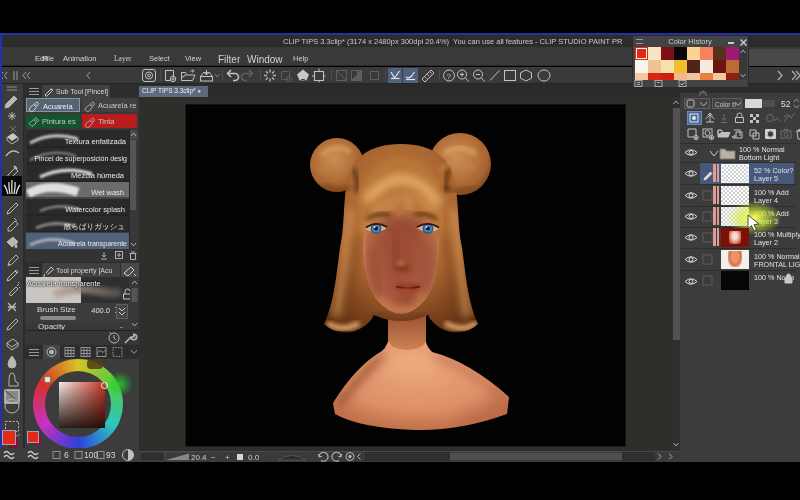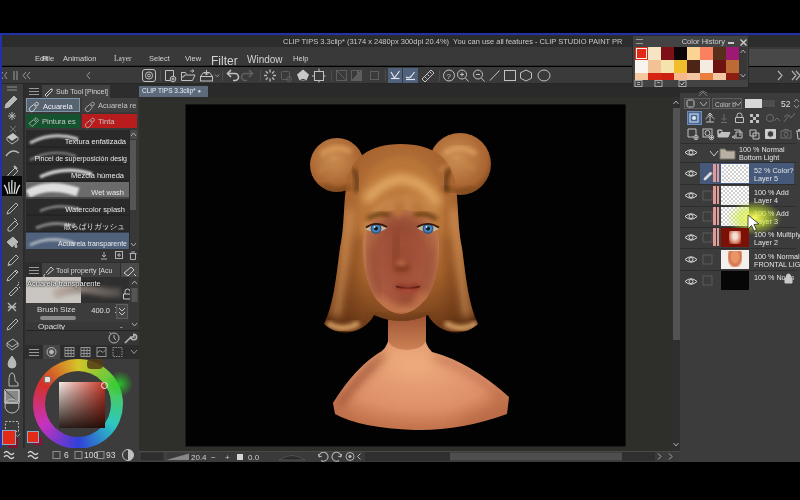--- a/index.html
+++ b/index.html
@@ -16,21 +16,21 @@
   <div class="abs" style="left:0;top:35px;width:800px;height:12px;background:#2c2c2c;"></div>
   <div class="abs" style="left:283px;top:37px;width:520px;height:11px;font-size:7.5px;color:#c9c9c9;white-space:nowrap;">CLIP TIPS 3.3clip* (3174 x 2480px 300dpi 20.4%)&nbsp; You can use all features - CLIP STUDIO PAINT PR</div>
 
   <div class="abs" style="left:0;top:47px;width:800px;height:19px;background:#393939;border-bottom:1px solid #2a2a2a;"></div>
   <div class="abs" style="left:9px;top:54px;font-size:7.5px;color:#d2d2d2;padding-left:33px;">File</div>
   <div class="abs" style="left:35px;top:54px;font-size:7.5px;color:#d2d2d2;">Edit</div>
   <div class="abs" style="left:63px;top:54px;font-size:7.5px;color:#d2d2d2;">Animation</div>
   <div class="abs" style="left:114px;top:54px;font-size:7.5px;color:#d2d2d2;font-family:Liberation Serif, serif;">Layer</div>
   <div class="abs" style="left:149px;top:54px;font-size:7.5px;color:#d2d2d2;">Select</div>
   <div class="abs" style="left:185px;top:54px;font-size:7.5px;color:#d2d2d2;">View</div>
-  <div class="abs" style="left:211px;top:54px;font-size:12px;color:#d2d2d2;">Filter</div>
+  <div class="abs" style="left:218px;top:54px;font-size:10px;color:#d2d2d2;">Filter</div>
   <div class="abs" style="left:247px;top:54px;font-size:10px;color:#d2d2d2;">Window</div>
   <div class="abs" style="left:293px;top:54px;font-size:7.5px;color:#d2d2d2;">Help</div>
 
   <div class="abs" style="left:0;top:67px;width:800px;height:17px;background:#3a3a3a;border-bottom:1px solid #262626;"></div>
   <div id="toolbar" class="abs" style="left:0;top:67px;width:800px;height:17px;">
     <svg width="800" height="17" style="position:absolute;left:0;top:0;">
       <g stroke="#c2c2c2" fill="none" stroke-width="1">
 
         <g stroke="#9a9a9a">
           <path d="M3 5 L0.5 8.5 L3 12 M7 5 L4.5 8.5 L7 12"></path>
@@ -742,21 +742,21 @@
         </svg>
 
       <svg class="abs" width="16" height="20" style="left:66px;top:71px;">
           <path d="M2 1 L2 15 L5.5 11.5 L8 17 L10.5 15.8 L8 10.5 L13 10 Z" fill="#fff" stroke="#222" stroke-width="0.8"></path>
         </svg>
     </div>
   </div>
 
   <div id="colorhistory">
     <div class="abs" style="left:632px;top:35px;width:117px;height:53px;background:#434343;border:1px solid #2a2a2a;"></div>
-    <div class="abs" style="left:655px;top:37px;width:70px;font-size:7.5px;color:#cfcfcf;text-align:right;white-space:nowrap;">Color History</div>
+    <div class="abs" style="left:655px;top:37px;width:70px;font-size:7.5px;color:#cfcfcf;text-align:center;white-space:nowrap;">Color History</div>
     <div class="abs" style="left:636px;top:39px;width:7px;height:5px;border-top:1px solid #999;border-bottom:1px solid #999;"></div>
     <div class="abs" style="left:728px;top:42px;width:6px;height:1.5px;background:#c9c9c9;"></div>
     <svg class="abs" width="10" height="10" style="left:739px;top:38px;">
         <path d="M1.5 1.5 l6 6 M7.5 1.5 l-6 6" stroke="#d2d2d2" stroke-width="1.3"></path>
       </svg>
 
     <div class="abs" style="left:635px;top:47px;width:104px;height:33px;overflow:hidden;">
       <div style="display:grid;grid-template-columns:repeat(8,13px);grid-auto-rows:13px;">
         <div style="background:#e02a14;outline:1.5px solid #f2f2f2;outline-offset:-2px;"></div>
         <div style="background:#f7e4c2;"></div>

